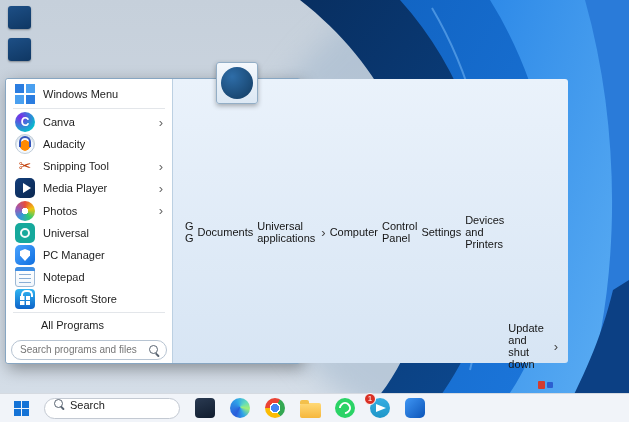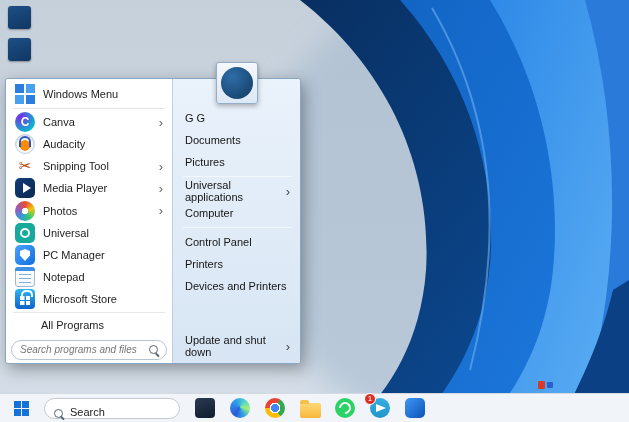--- a/index.html
+++ b/index.html
@@ -10,21 +10,21 @@
   
   .desk-icon{position:absolute;left:8px;width:23px;height:23px;border-radius:3px;
     background:linear-gradient(160deg,#1d4f86,#0f3763);box-shadow:0 1px 2px rgba(0,0,0,.35);}
   .desk-icon.one{top:6px}.desk-icon.two{top:38px}
 
   
   .menu{position:absolute;left:5px;top:78px;width:296px;height:286px;display:flex;z-index:5;
     border:1px solid #87a6c2;border-radius:3px;box-shadow:3px 5px 16px rgba(0,0,0,.35);background:#fff;}
   .menu-left{width:166px;background:#fff;border-radius:3px 0 0 3px;padding:3px 5px;display:flex;flex-direction:column;}
   .menu-right{flex:1;background:linear-gradient(#eaf2fb,#d7e5f4);border-left:1px solid #bcd0e2;
-    border-radius:0 3px 3px 0;padding:28px 8px 6px 10px;display:flex;flex-direction:column;}
+    border-radius:0 3px 3px 0;padding:28px 8px 6px 10px;display:flex;flex-direction:row;align-items:center;}
 
   .item{display:flex;align-items:center;gap:8px;height:24px;padding:0 4px;border-radius:3px;cursor:default;}
   .item.header-item{height:26px;}
   .item .lbl{white-space:nowrap;overflow:hidden;}
   .item .arrow{margin-left:auto;color:#666;font-size:13px;line-height:1;}
   .sep{height:1px;background:#e3e6ea;margin:2px 2px;flex:none;}
   .allprog{padding-left:30px;height:22px;}
 
   .ic{width:20px;height:20px;flex:none;position:relative;}
 
@@ -68,21 +68,21 @@
   .ic-store{border-radius:4px;background:linear-gradient(#30b5f2,#0d63c8);}
   .ic-store::before{content:'';position:absolute;top:1px;left:6px;width:8px;height:5px;
     border:2px solid #fff;border-bottom:0;border-radius:5px 5px 0 0;}
   .ic-store::after{content:'';position:absolute;left:5px;top:7px;width:10px;height:9px;background:
     linear-gradient(#fff,#fff) left top,linear-gradient(#fff,#fff) right top,
     linear-gradient(#fff,#fff) left bottom,linear-gradient(#fff,#fff) right bottom;
     background-size:4.5px 4px;background-repeat:no-repeat;}
 
   .searchrow{margin-top:4px;display:flex;align-items:center;gap:6px;border:1px solid #b7c4d2;
     border-radius:11px;height:22px;padding:0 8px;background:#fff;}
-  .searchrow input{border:0;outline:0;flex:1;min-width:0;font-size:10px;font-style:italic;color:#666;
+  .searchrow input{border:0;outline:0;flex:1;min-width:0;font-size:10px;color:#666;
     background:transparent;font-family:inherit;}
 
   .mag{width:9px;height:9px;border:1.5px solid #5a6572;border-radius:50%;position:relative;flex:none;}
   .mag::after{content:'';position:absolute;width:5px;height:1.5px;background:#5a6572;bottom:-2px;right:-3px;
     transform:rotate(45deg);border-radius:1px;}
 
   
   .avatar-frame{position:absolute;left:210px;top:-17px;width:42px;height:42px;background:linear-gradient(#f4f8fc,#dce8f4);
     border:1px solid #93aec6;border-radius:3px;box-shadow:0 2px 5px rgba(0,0,0,.3);
     display:flex;align-items:center;justify-content:center;z-index:6;}
@@ -95,21 +95,21 @@
   .r-sep{height:1px;background:#b9c9da;border-bottom:1px solid #f2f7fc;margin:3px 0;flex:none;}
 
   
   .taskbar{position:absolute;left:0;right:0;bottom:0;height:29px;background:#f1f4f9;border-top:1px solid #d5dae1;
     display:flex;align-items:center;padding:0 8px;gap:10px;z-index:10;}
   .start-btn{width:26px;height:24px;border:0;background:transparent;display:flex;align-items:center;justify-content:center;cursor:pointer;}
   .start-grid{width:15px;height:15px;background:
     linear-gradient(#1573d6,#1573d6) left top,linear-gradient(#1573d6,#1573d6) right top,
     linear-gradient(#1573d6,#1573d6) left bottom,linear-gradient(#1573d6,#1573d6) right bottom;
     background-size:7px 7px;background-repeat:no-repeat;}
-  .tb-search{display:flex;align-items:flex-end;gap:7px;width:136px;height:21px;border:1px solid #c3c9d2;
+  .tb-search{display:flex;align-items:flex-start;gap:7px;width:136px;height:21px;border:1px solid #c3c9d2;
     border-radius:11px;background:#fff;padding:0 9px;color:#222;}
   .tb-icons{display:flex;align-items:center;gap:13px;margin-left:4px;}
   .tb-icons .tb-btn{width:22px;height:22px;border:0;background:transparent;position:relative;
     display:flex;align-items:center;justify-content:center;cursor:pointer;}
   .tbi{width:20px;height:20px;position:relative;flex:none;}
   .tbi-dark{border-radius:4px;background:linear-gradient(160deg,#2a3a52,#101c2e);}
   .tbi-edge{border-radius:50%;background:conic-gradient(from 210deg at 50% 45%,#2a5cdb,#30a5e8 35%,#5fd9c0 55%,#9ef07a 70%,#30a5e8 85%,#2a5cdb);}
   .tbi-chrome{border-radius:50%;background:
     radial-gradient(circle,#4285f4 0 4px,#fff 4px 5.5px,transparent 5.5px),
     conic-gradient(from -90deg,#ea4335 0 33%,#34a853 33% 66%,#fbbc05 66% 100%);}
@@ -232,37 +232,34 @@
       <div class="avatar-circle"></div>
     </div>
 
     <div class="menu-right">
       <div class="r-item">
         <span>G G</span>
       </div>
       <div class="r-item">
         <span>Documents</span>
       </div>
-      <div class="r-item">
-        <span>Pictures</span>
-      </div>
       <div class="r-sep"></div>
       <div class="r-item">
         <span>Universal applications</span>
         <span class="arrow">›</span>
       </div>
       <div class="r-item">
         <span>Computer</span>
       </div>
       <div class="r-sep"></div>
       <div class="r-item">
         <span>Control Panel</span>
       </div>
       <div class="r-item">
-        <span>Printers</span>
+        <span>Settings</span>
       </div>
       <div class="r-item">
         <span>Devices and Printers</span>
       </div>
       <div class="r-item shutdown">
         <span>Update and shut down</span>
         <span class="arrow">›</span>
       </div>
     </div>
   </div>

